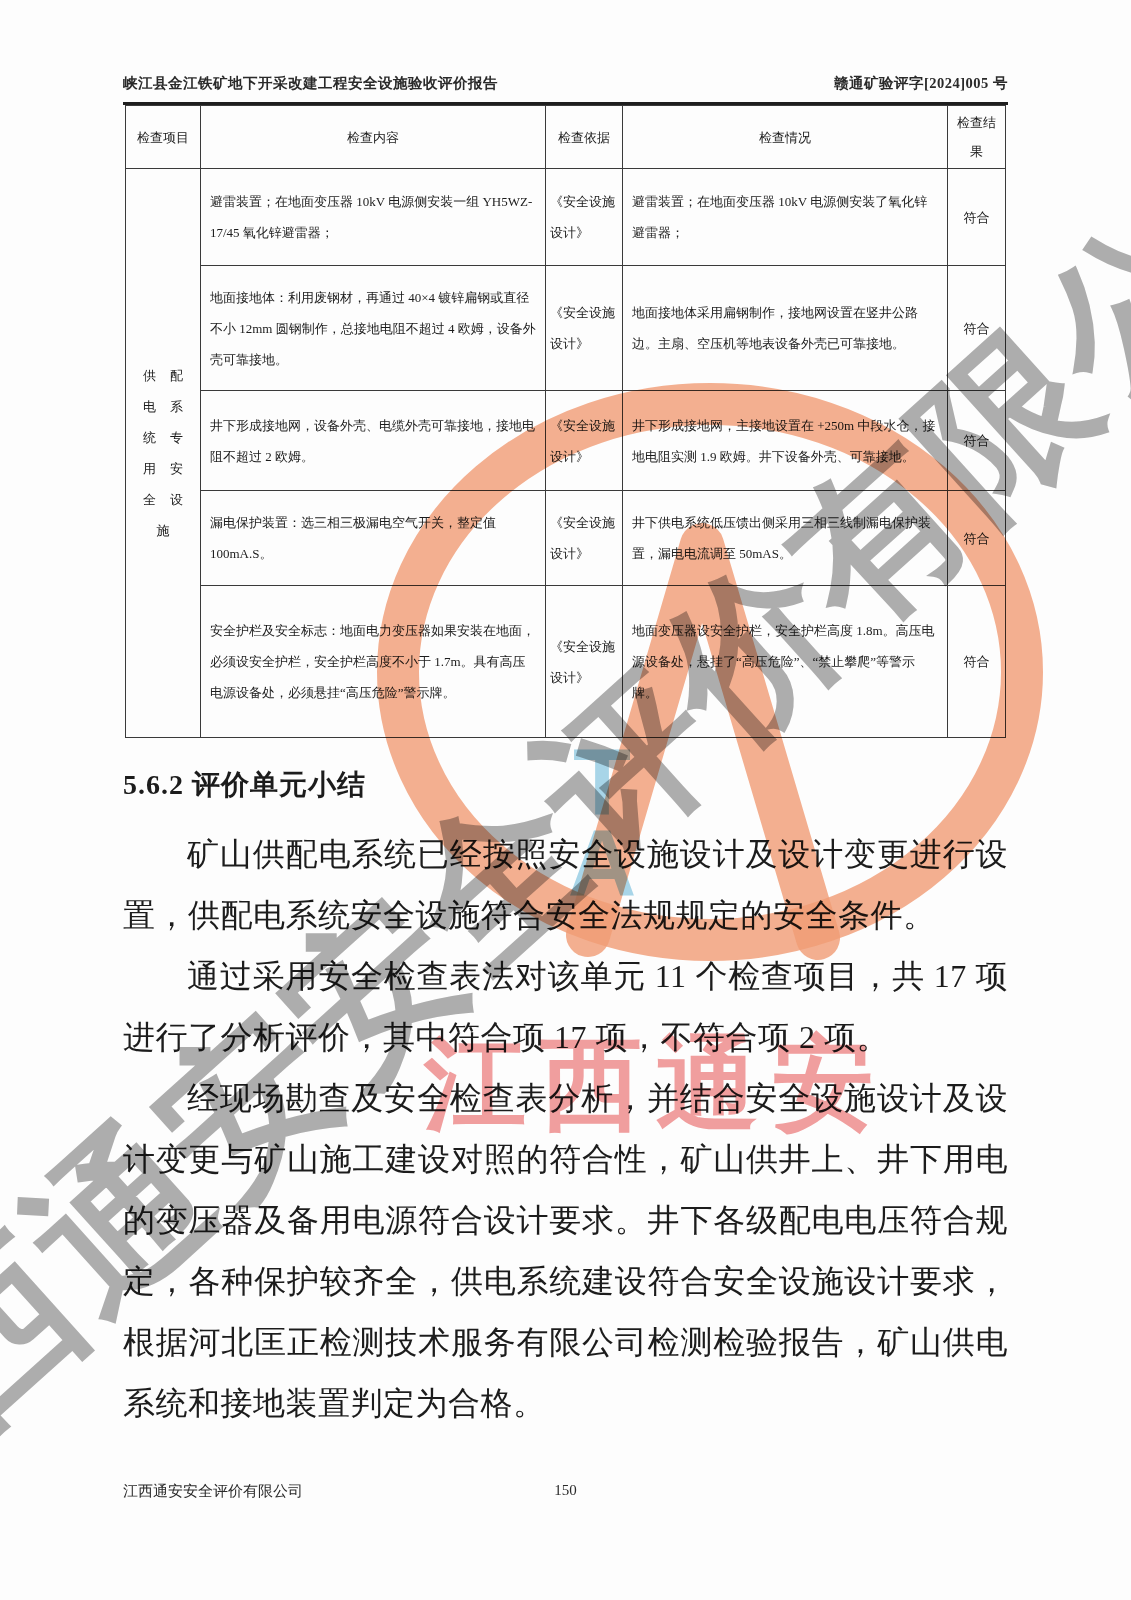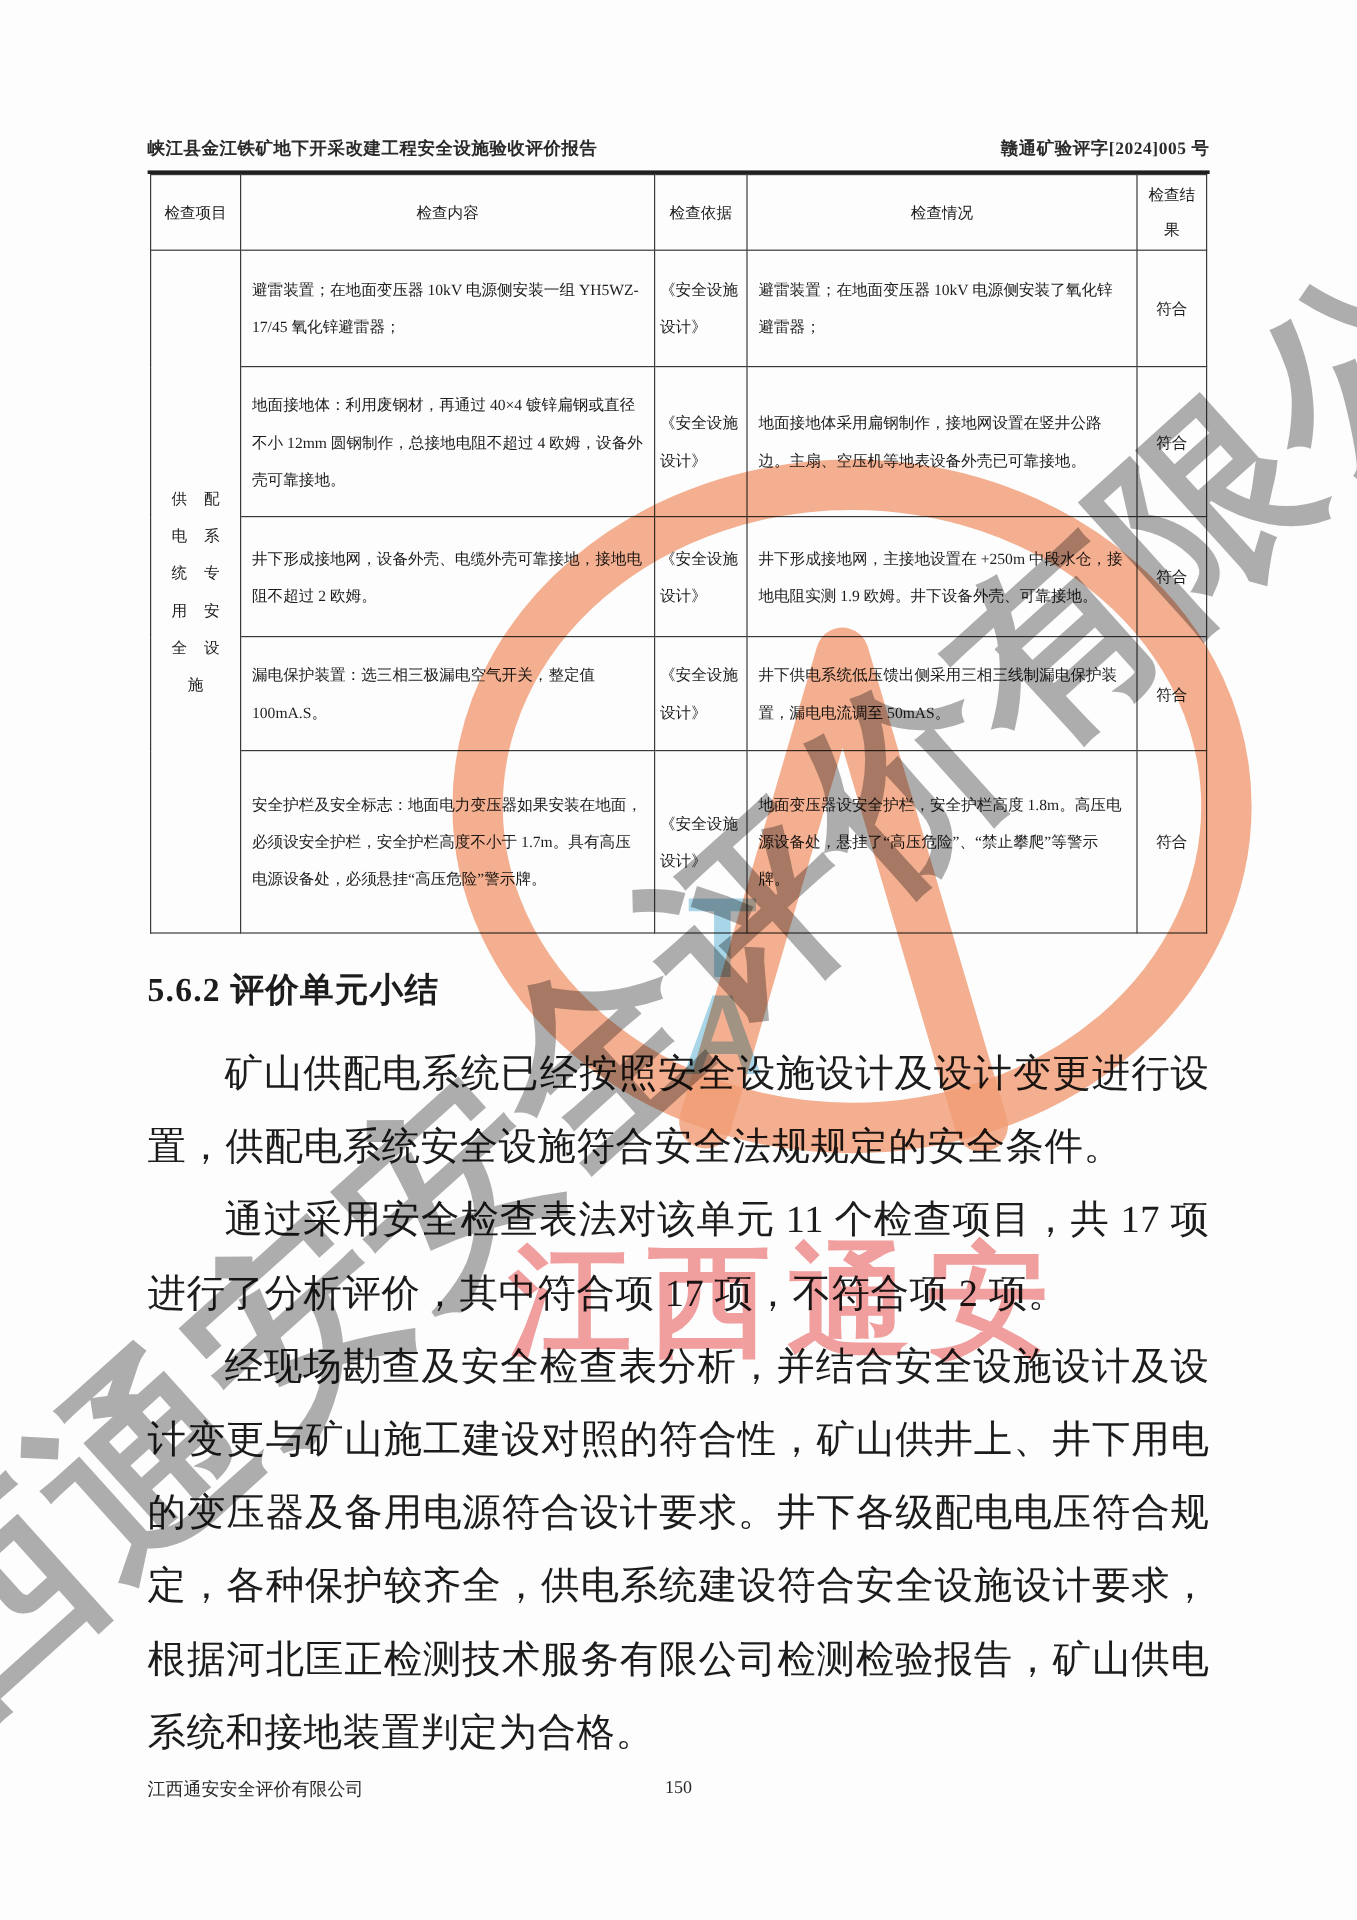--- a/index.html
+++ b/index.html
@@ -9,21 +9,21 @@
     margin:0 auto;
     background:#fdfdfd;
     overflow:hidden;
     font-family:"Liberation Serif","DejaVu Serif",serif;
     color:#1c1c1c;
   }
   .content { position:relative; z-index:1; padding:0 123px; }
 
   
   .doc-header {
-    padding-top:114px;
+    padding-top:74px;
     display:flex; justify-content:space-between; align-items:flex-end;
     font-size:14.5px; font-weight:bold; color:#2a2a2a;
     letter-spacing:0.5px;
   }
   .header-rule { margin-top:9px; height:3px; background:#1f1f1f; }
 
   
   .table-title {
     margin:34px 0 12px 0;
     text-align:center;

